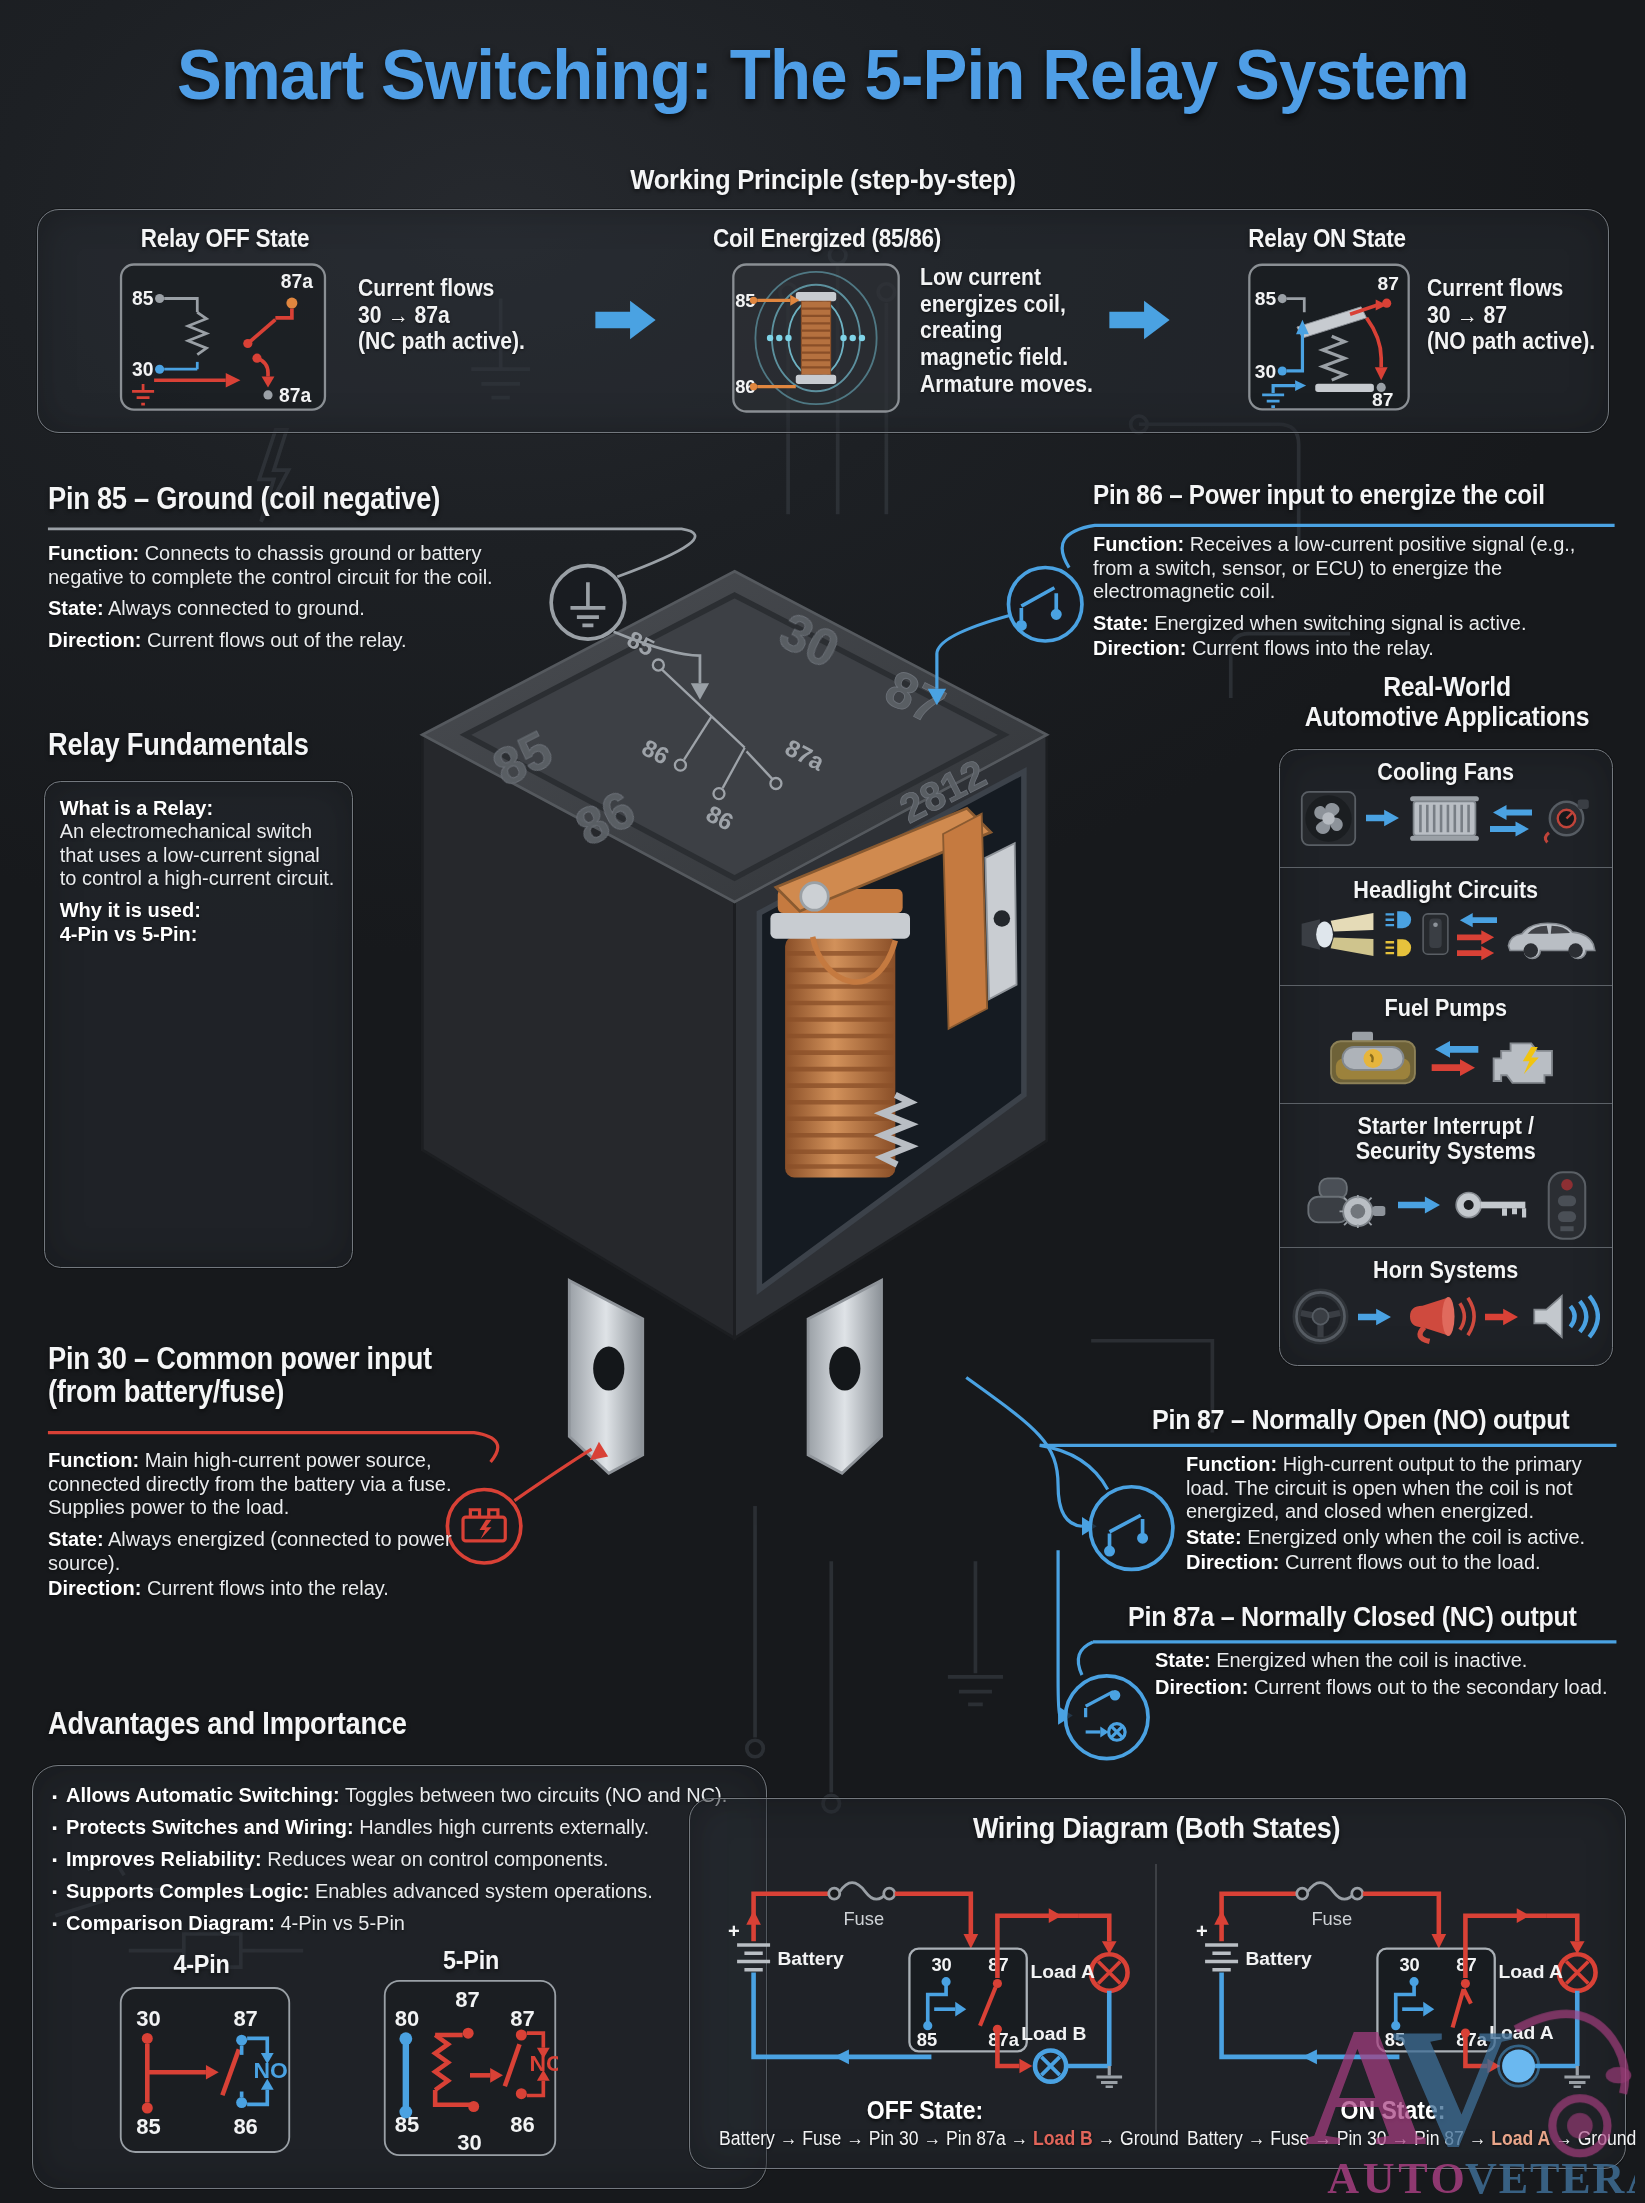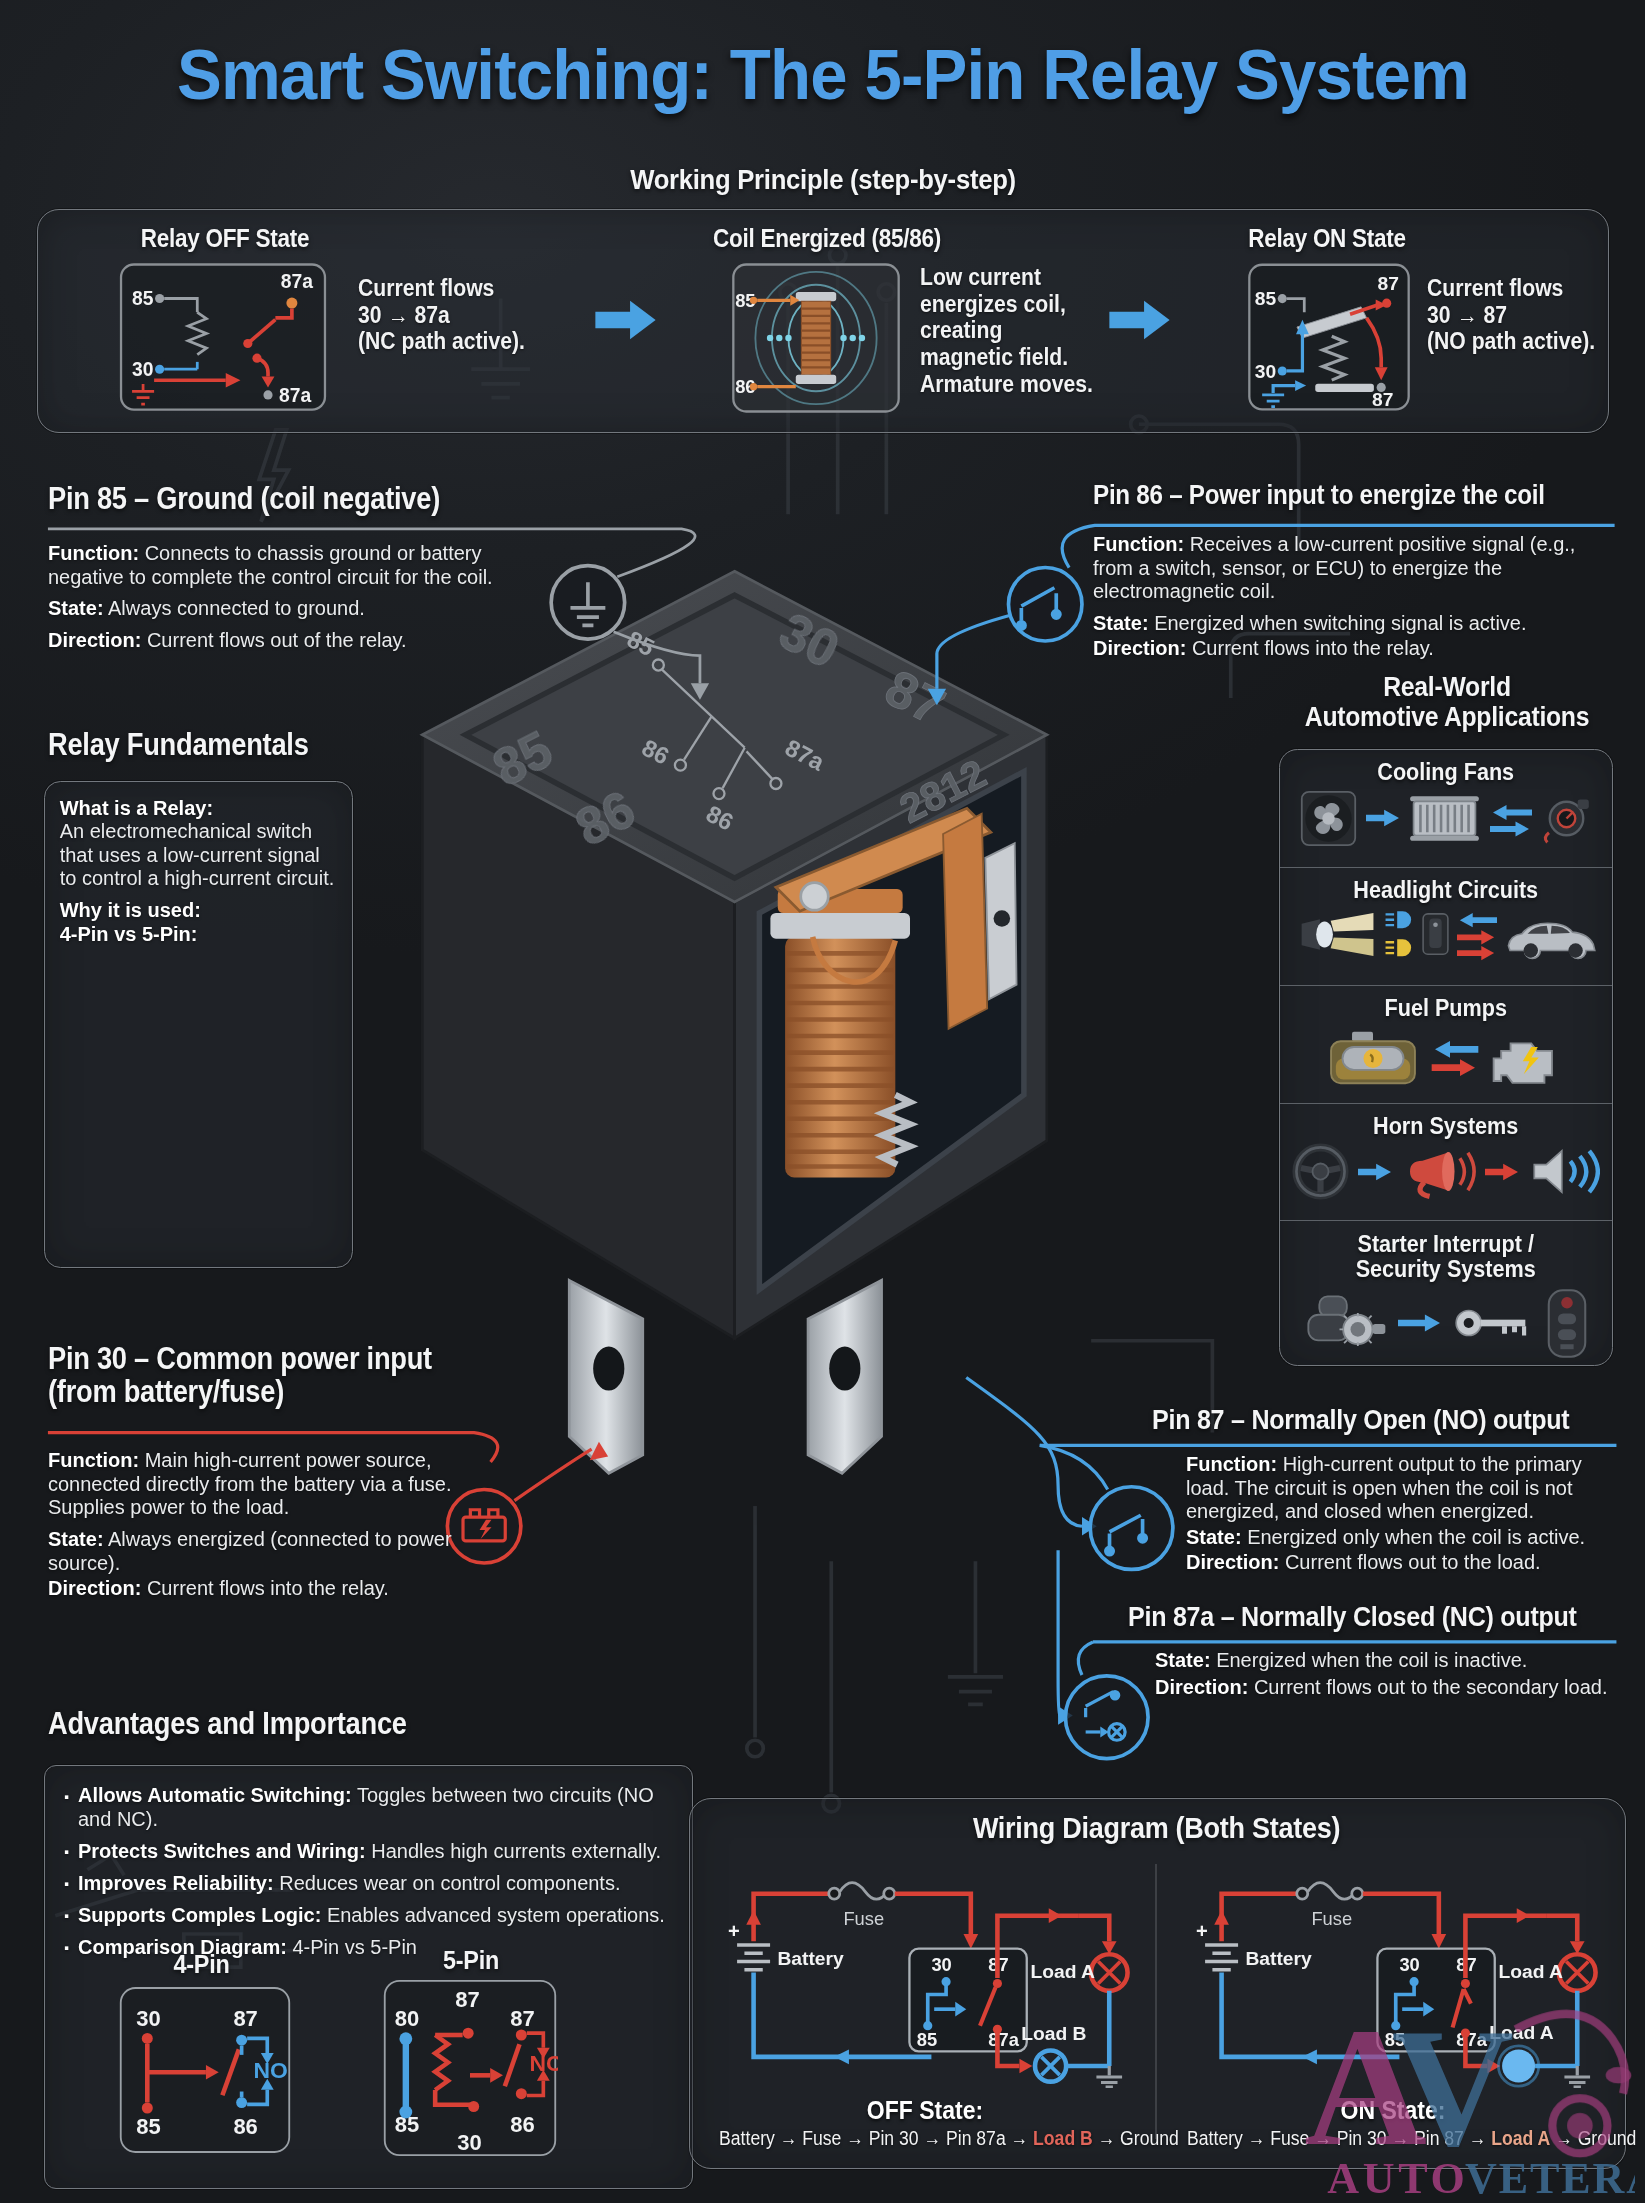--- a/index.html
+++ b/index.html
@@ -426,56 +426,20 @@
         <svg width="48" height="40" viewBox="0 0 56 48">
             <path d="M56 12 H22 V6 L4 16 L22 26 V20 H56 Z" fill="#4aa2e2"></path>
             <path d="M0 34 H34 V28 L52 38 L34 48 V42 H0 Z" fill="#d94136"></path>
           </svg>
         <svg width="79" height="61" viewBox="0 0 84 64">
             <path d="M14 26 h10 v-8 h22 l6 8 h16 v26 h-8 v8 h-34 l-6 -8 h-6 v6 h-8 v-24 h8 z" fill="#b9bec4" stroke="#84898f" stroke-width="2"></path>
             <path d="M46 22 l-9 15 h7 l-6 14 16 -18 h-8 l7 -11 z" fill="#f1c40f"></path>
           </svg>
       </div>
     </div>
-    <div class="app-row" style="flex:1;">
-      <div class="app-title">Horn Systems</div>
-      <div class="app-icons">
-        <svg width="57" height="57" viewBox="0 0 64 64">
-            <circle cx="32" cy="32" r="27" fill="none" stroke="#2f3338" stroke-width="9"></circle>
-            <circle cx="32" cy="32" r="27" fill="none" stroke="#565c63" stroke-width="3"></circle>
-            <g stroke="#3a3e44" stroke-width="7">
-              <path d="M10 28 L25 31 M54 28 L39 31 M32 40 V55"></path>
-            </g>
-            <circle cx="32" cy="32" r="9" fill="#3a3e44" stroke="#565c63" stroke-width="2"></circle>
-          </svg>
-        <svg width="33" height="20" viewBox="0 0 40 24">
-            <path d="M0 8 H22 V2 L40 12 L22 22 V16 H0 Z" fill="#4aa2e2"></path>
-          </svg>
-        <svg width="75" height="57" viewBox="0 0 84 64">
-            <path d="M10 32 q0 -12 14 -12 l28 -9 v42 l-28 -9 q-14 0 -14 -12z" fill="#cf4a3e"></path>
-            <ellipse cx="53" cy="32" rx="7" ry="22" fill="#e06a5d"></ellipse>
-            <path d="M26 44 q-12 12 6 16" fill="none" stroke="#cf4a3e" stroke-width="6"></path>
-            <g stroke="#cf4a3e" stroke-width="4" fill="none">
-              <path d="M66 17 q10 15 0 30"></path>
-              <path d="M75 11 q14 21 0 42"></path>
-            </g>
-          </svg>
-        <svg width="33" height="20" viewBox="0 0 40 24">
-            <path d="M0 8 H22 V2 L40 12 L22 22 V16 H0 Z" fill="#d94136"></path>
-          </svg>
-        <svg width="73" height="55" viewBox="0 0 84 64">
-            <path d="M8 24 h14 l18 -16 v48 l-18 -16 h-14 z" fill="#c3c8cd" stroke="#84898f" stroke-width="2"></path>
-            <g stroke="#4aa2e2" stroke-width="5" fill="none">
-              <path d="M50 20 q10 12 0 24"></path>
-              <path d="M61 14 q15 18 0 36"></path>
-              <path d="M72 8 q20 24 0 48"></path>
-            </g>
-          </svg>
-      </div>
-    </div>
     <div class="app-row" style="flex:1.15;">
       <div class="app-title">Starter Interrupt /
 Security Systems</div>
       <div class="app-icons">
         <svg width="88" height="68" viewBox="0 0 96 74">
             <rect x="20" y="8" width="30" height="22" rx="9" fill="#4a4f56" stroke="#6a7076" stroke-width="2"></rect>
             <rect x="8" y="28" width="44" height="28" rx="11" fill="#3a3e44" stroke="#6a7076" stroke-width="2"></rect>
             <circle cx="62" cy="44" r="16" fill="#b9bec4" stroke="#7e848a" stroke-width="2"></circle>
             <circle cx="62" cy="44" r="8" fill="#71767c"></circle>
             <g stroke="#9aa0a6" stroke-width="2">
@@ -494,20 +458,56 @@
           </svg>
         <svg width="48" height="73" viewBox="0 0 56 88">
             <rect x="6" y="4" width="44" height="80" rx="17" fill="#2b2e33" stroke="#5a5f65" stroke-width="2.5"></rect>
             <circle cx="28" cy="19" r="7" fill="#8d2f33"></circle>
             <rect x="17" y="32" width="22" height="13" rx="6.5" fill="#4a4f56"></rect>
             <rect x="17" y="51" width="22" height="13" rx="6.5" fill="#4a4f56"></rect>
             <path d="M20 72 h16" stroke="#4a4f56" stroke-width="6"></path>
           </svg>
       </div>
     </div>
+    <div class="app-row" style="flex:1;">
+      <div class="app-title">Horn Systems</div>
+      <div class="app-icons">
+        <svg width="57" height="57" viewBox="0 0 64 64">
+            <circle cx="32" cy="32" r="27" fill="none" stroke="#2f3338" stroke-width="9"></circle>
+            <circle cx="32" cy="32" r="27" fill="none" stroke="#565c63" stroke-width="3"></circle>
+            <g stroke="#3a3e44" stroke-width="7">
+              <path d="M10 28 L25 31 M54 28 L39 31 M32 40 V55"></path>
+            </g>
+            <circle cx="32" cy="32" r="9" fill="#3a3e44" stroke="#565c63" stroke-width="2"></circle>
+          </svg>
+        <svg width="33" height="20" viewBox="0 0 40 24">
+            <path d="M0 8 H22 V2 L40 12 L22 22 V16 H0 Z" fill="#4aa2e2"></path>
+          </svg>
+        <svg width="75" height="57" viewBox="0 0 84 64">
+            <path d="M10 32 q0 -12 14 -12 l28 -9 v42 l-28 -9 q-14 0 -14 -12z" fill="#cf4a3e"></path>
+            <ellipse cx="53" cy="32" rx="7" ry="22" fill="#e06a5d"></ellipse>
+            <path d="M26 44 q-12 12 6 16" fill="none" stroke="#cf4a3e" stroke-width="6"></path>
+            <g stroke="#cf4a3e" stroke-width="4" fill="none">
+              <path d="M66 17 q10 15 0 30"></path>
+              <path d="M75 11 q14 21 0 42"></path>
+            </g>
+          </svg>
+        <svg width="33" height="20" viewBox="0 0 40 24">
+            <path d="M0 8 H22 V2 L40 12 L22 22 V16 H0 Z" fill="#d94136"></path>
+          </svg>
+        <svg width="73" height="55" viewBox="0 0 84 64">
+            <path d="M8 24 h14 l18 -16 v48 l-18 -16 h-14 z" fill="#c3c8cd" stroke="#84898f" stroke-width="2"></path>
+            <g stroke="#4aa2e2" stroke-width="5" fill="none">
+              <path d="M50 20 q10 12 0 24"></path>
+              <path d="M61 14 q15 18 0 36"></path>
+              <path d="M72 8 q20 24 0 48"></path>
+            </g>
+          </svg>
+      </div>
+    </div>
   </div>
 
   <div class="abs hdg" style="left:48px;top:1343px;font-size:31px;line-height:1.06;">Pin 30 – Common power input
 (from battery/fuse)</div>
   <div class="abs body" style="left:48px;top:1449px;width:432px;">
     <p><b class="lbl">Function:</b> <span>Main high-current power source, connected directly from the battery via a fuse. Supplies power to the load.</span></p>
     <p style="margin-bottom:1.8px"><b class="lbl">State:</b> <span>Always energized (connected to power source).</span></p>
     <p><b class="lbl">Direction:</b> <span>Current flows into the relay.</span></p>
   </div>
 
@@ -518,21 +518,21 @@
     <p><b class="lbl">Direction:</b> <span>Current flows out to the load.</span></p>
   </div>
 
   <div class="abs hdg" style="left:1128px;top:1600px;font-size:28.5px;">Pin 87a – Normally Closed (NC) output</div>
   <div class="abs body" style="left:1155px;top:1649px;width:468px;">
     <p style="margin-bottom:3px"><b class="lbl">State:</b> <span>Energized when the coil is inactive.</span></p>
     <p><b class="lbl">Direction:</b> <span>Current flows out to the secondary load.</span></p>
   </div>
 
   <div class="abs hdg" style="left:48px;top:1706px;font-size:31px;">Advantages and Importance</div>
-  <div class="abs box" style="left:44px;top:1765px;width:649px;height:424px;border-radius:12px;box-sizing:border-box;padding:18.4px 16.5px 9.2px 16.5px;">
+  <div class="abs box" style="left:32px;top:1765px;width:735px;height:424px;border-radius:26px;box-sizing:border-box;padding:18.4px 16.5px 9.2px 16.5px;">
     <div class="body">
       <p class="bullet"><b>Allows Automatic Switching:</b> <span>Toggles between two circuits (NO and NC).</span></p>
       <p class="bullet"><b>Protects Switches and Wiring:</b> <span>Handles high currents externally.</span></p>
       <p class="bullet"><b>Improves Reliability:</b> <span>Reduces wear on control components.</span></p>
       <p class="bullet"><b>Supports Comples Logic:</b> <span>Enables advanced system operations.</span></p>
       <p class="bullet"><b>Comparison Diagram:</b> <span>4-Pin vs 5-Pin</span></p>
     </div>
   </div>
   <div class="abs hdg hdg-c" style="left:119px;top:1949px;width:165px;font-size:26px;">4-Pin</div>
   <div class="abs hdg hdg-c" style="left:384px;top:1945px;width:174px;font-size:26px;">5-Pin</div>

